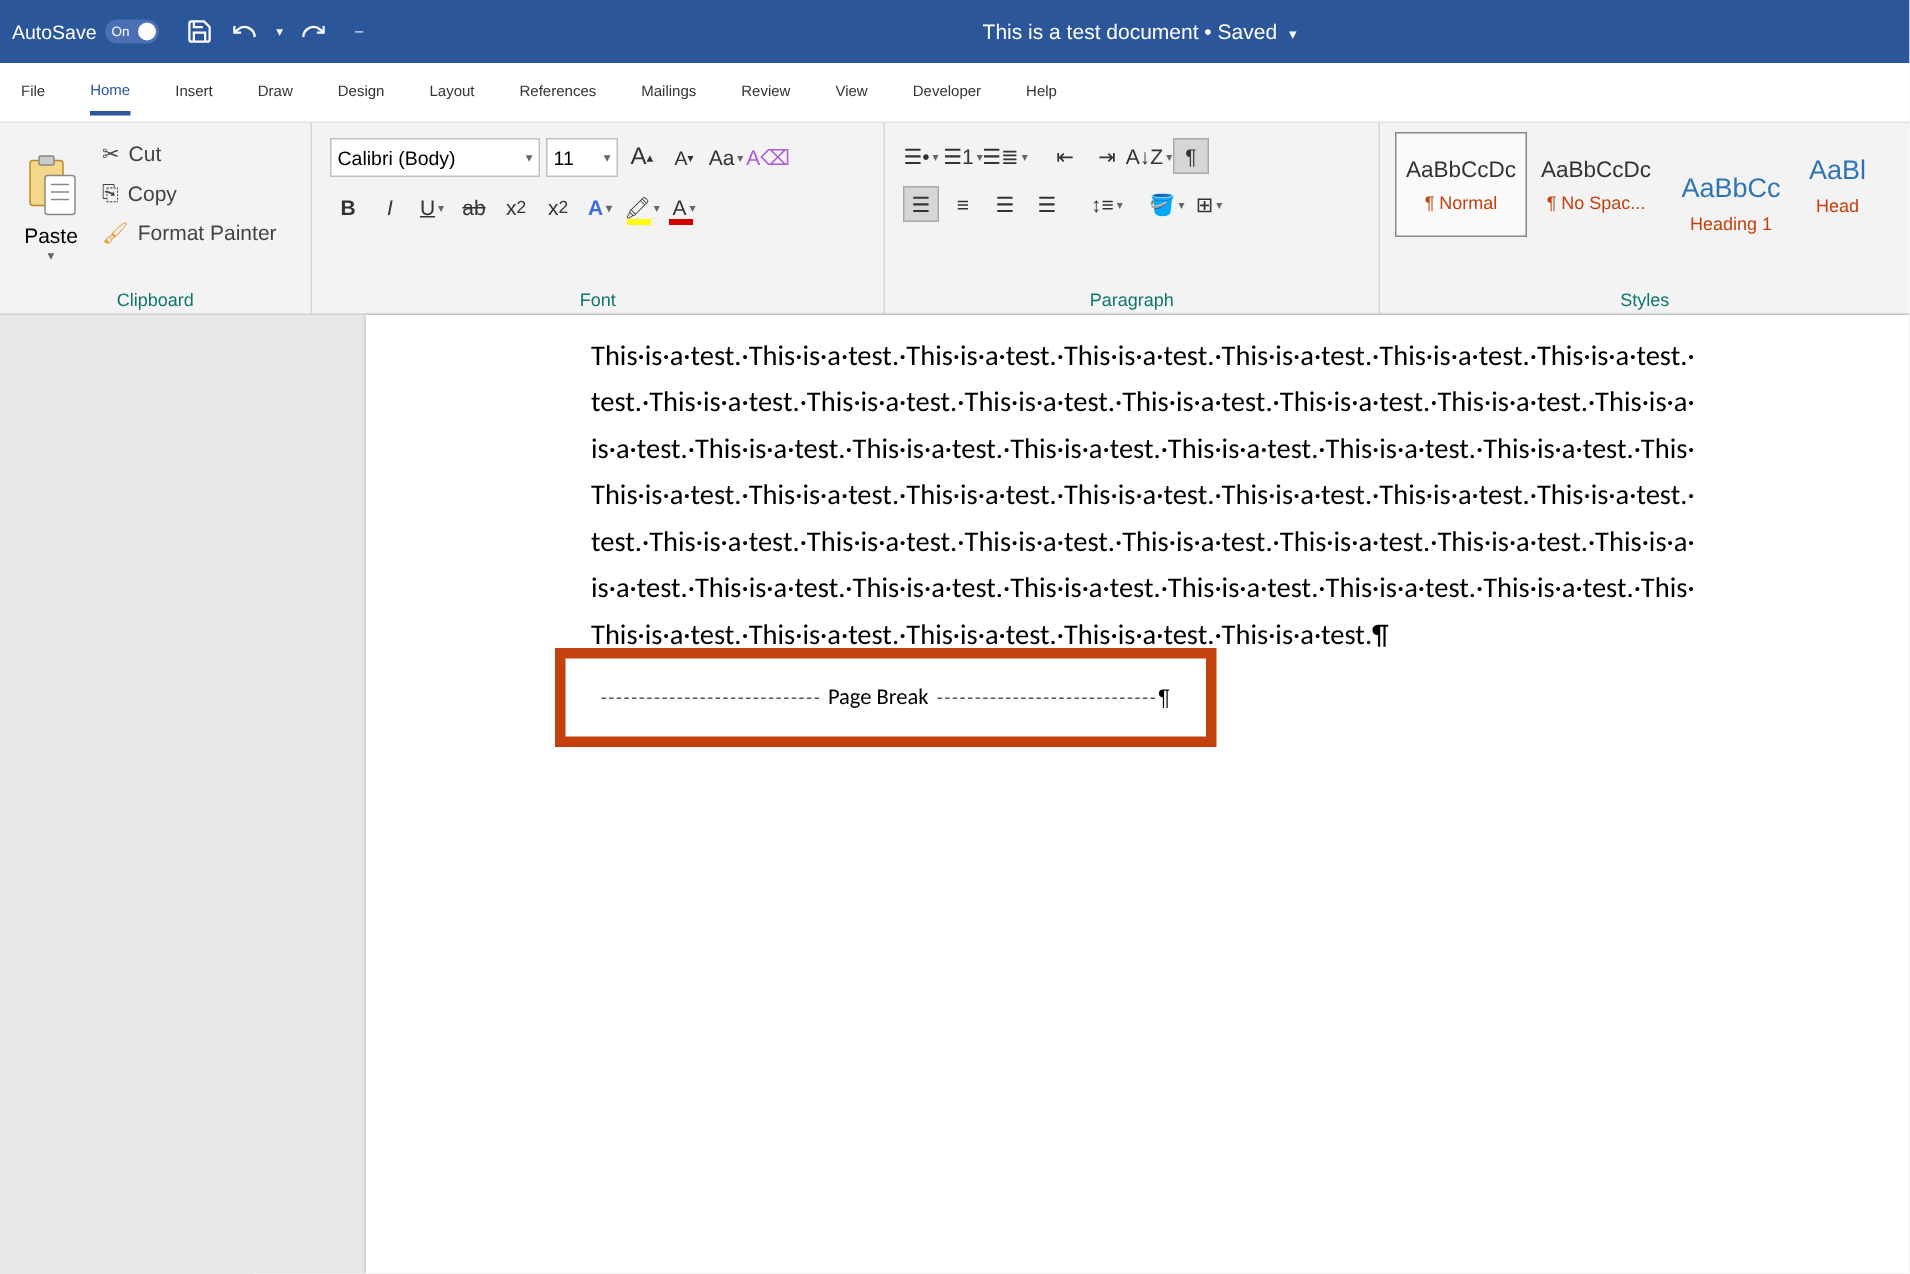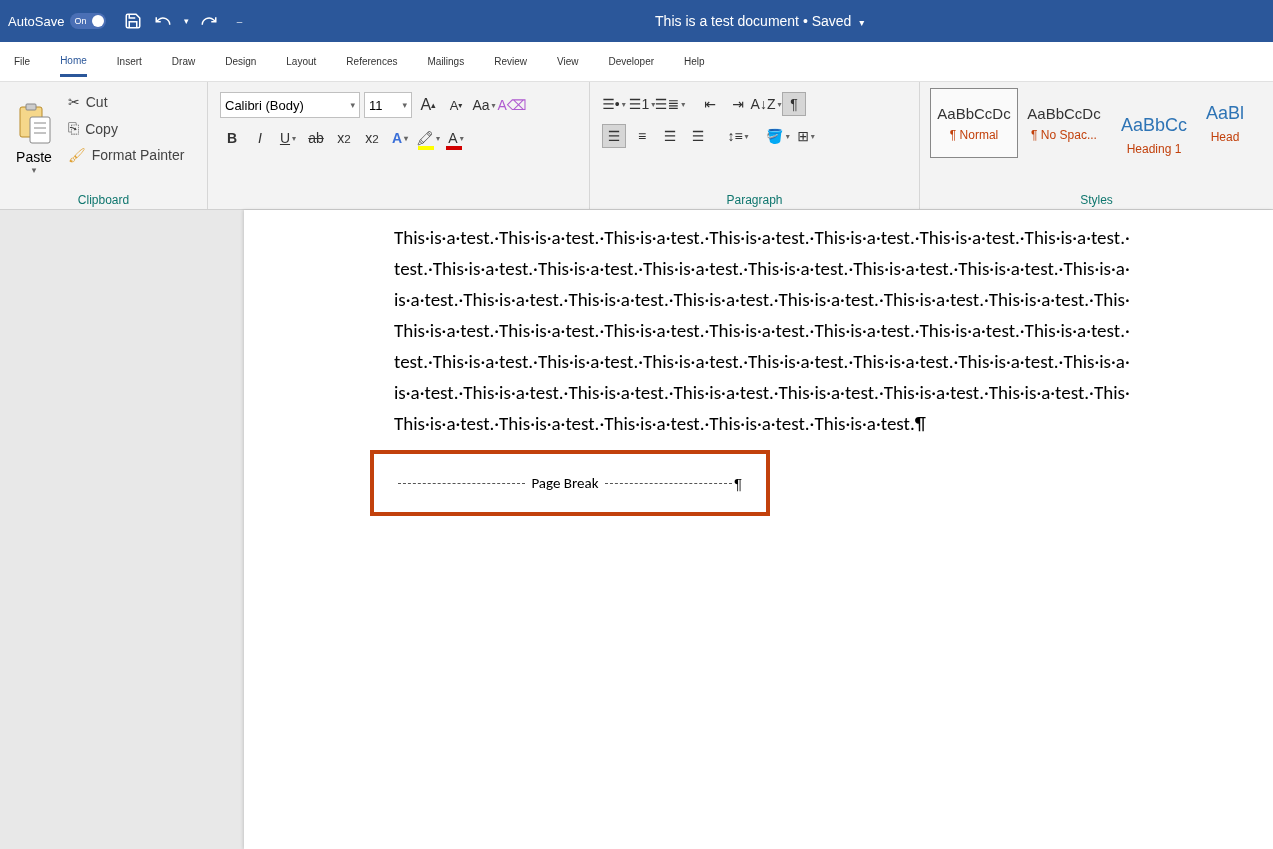--- a/index.html
+++ b/index.html
@@ -52,21 +52,21 @@
 .style-item.sel { border: 1px solid #888; background: #fafafa; }
 .style-preview { font-size: 15px; color: #333; }
 .style-preview.blue { color: #2e74b5; }
 .style-label { font-size: 12px; color: #c2410c; margin-top: 6px; }
 
 
 .doc-area { background: #e8e8e8; height: 639px; display: flex; }
 .left-gutter { width: 244px; background: #e8e8e8; border-right: 0px;}
 .page { background: white; flex: 1; padding: 12px 0 0 0; box-shadow: -1px 0 3px rgba(0,0,0,0.15); position: relative; }
 .doc-text { font-family: Calibri, Arial, sans-serif; font-size: 19px; line-height: 31px; color: #000; padding: 0 0 0 150px; overflow: hidden; white-space: nowrap;}
-.page-break-hl { position: absolute; left: 126px; top: 240px; width: 400px; height: 66px; border: 4px solid #c2410c; display: flex; align-items: center; padding: 0 24px; }
+.page-break-hl { position: absolute; left: 126px; top: 222px; width: 441px; height: 66px; border: 7px solid #c2410c; display: flex; align-items: center; padding: 0 24px; }
 .pb-line { flex: 1; border-top: 1px dashed #555; }
 .pb-label { font-size: 15px; padding: 0 6px; font-family: Calibri, Arial; }
 .pb-end { font-size: 15px; margin-left: 2px; }
 
 svg { display: block; }
 </style>
 </head>
 <body>
 
 <div class="title-bar">
@@ -184,20 +184,21 @@
         <span class="ctl">
             <s>ab</s>
           </span>
         <span class="ctl">x<sub>2</sub></span>
         <span class="ctl">x<sup>2</sup></span>
         <span class="ctl split" style="color:#3a6fd8;font-weight:bold;">A</span>
         <span class="ctl split" style="position:relative;">🖍<span style="position:absolute;bottom:0;left:2px;width:16px;height:4px;background:#ffff00;"></span></span>
         <span class="ctl split" style="position:relative;">A<span style="position:absolute;bottom:0;left:2px;width:16px;height:4px;background:#d20000;"></span></span>
       </div>
     </div>
+    <div class="group-label">Font</div>
   </div>
 
   <div class="group" style="width:330px;">
     <div class="group-body" style="flex-direction:column;padding:6px 4px;">
       <div class="para-row1">
         <span class="ctl split">☰•</span>
         <span class="ctl split">☰1</span>
         <span class="ctl split">☰≣</span>
         <span style="width:8px;"></span>
         <span class="ctl">⇤</span>

